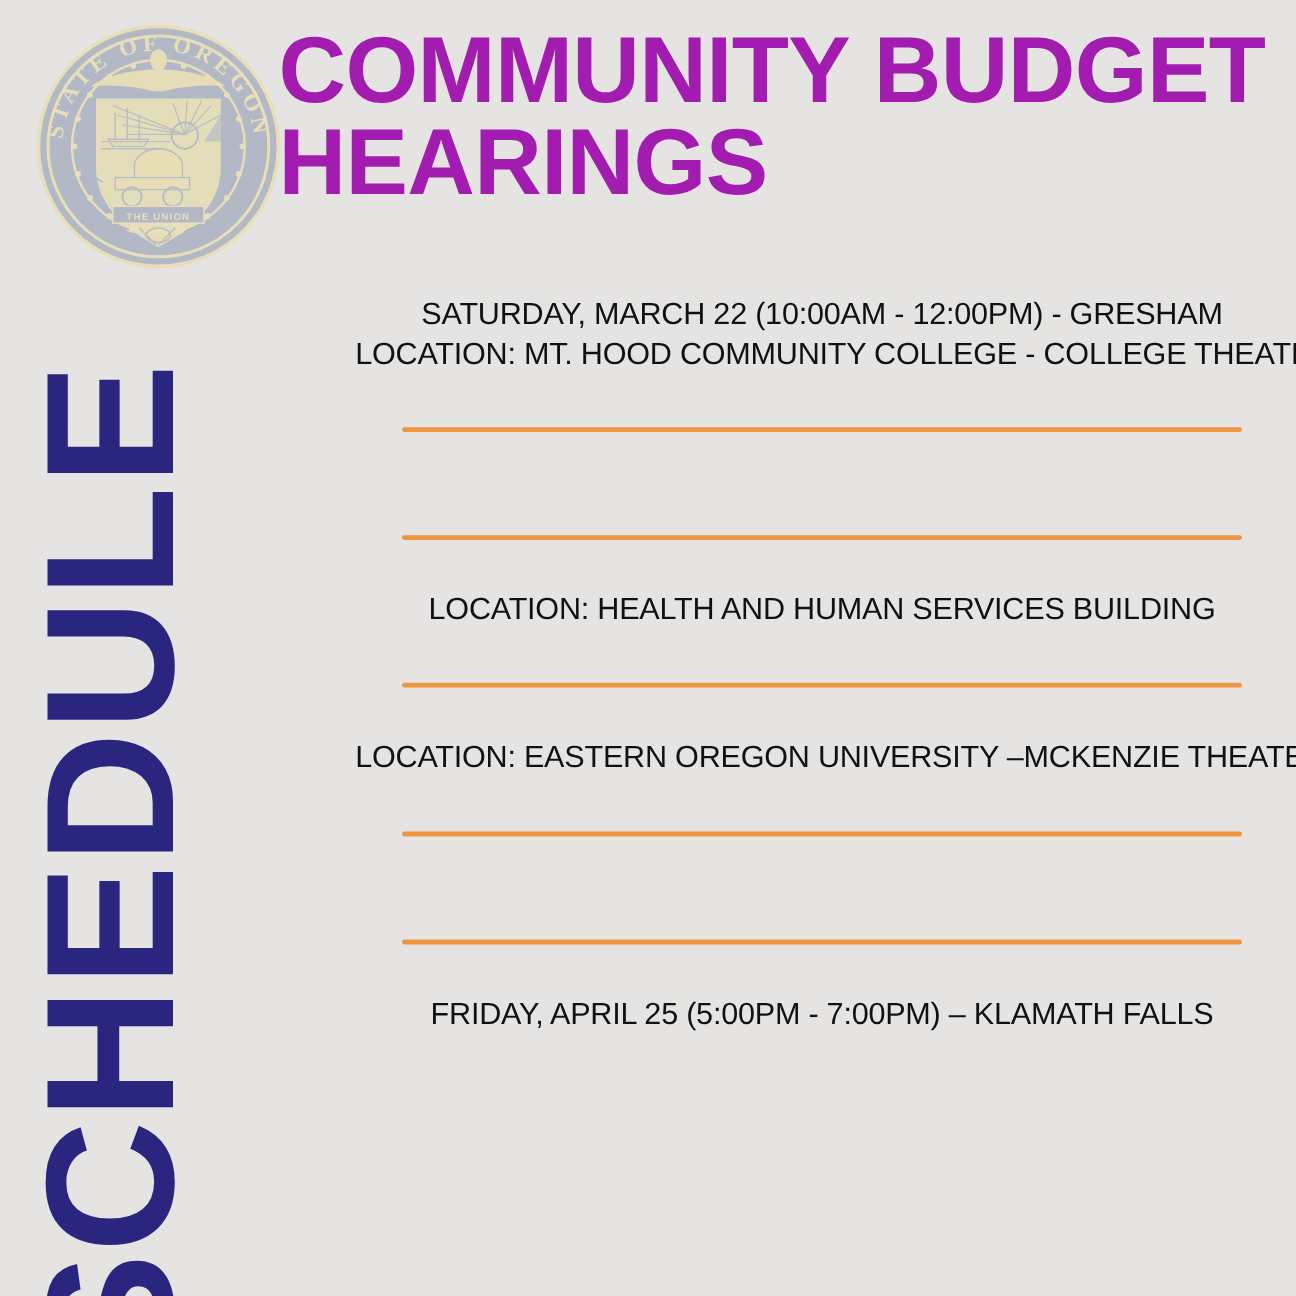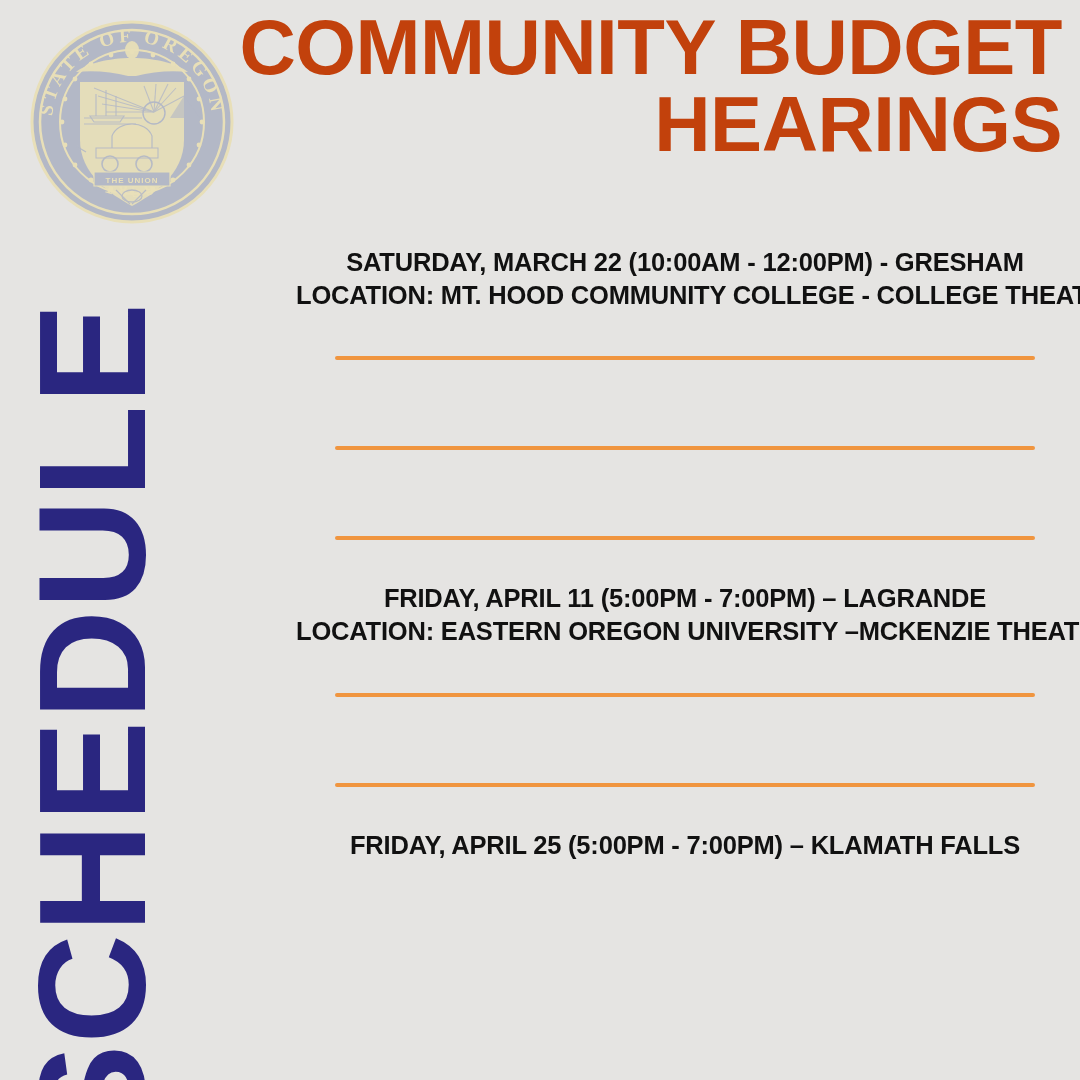--- a/index.html
+++ b/index.html
@@ -30,28 +30,28 @@
     top: 14px;
     width: 216px;
     height: 216px;
   }
   #seal-wrap svg { display: block; width: 216px; height: 216px; }
 
   
   #title {
     position: absolute;
     left: 232px;
-    top: 9px;
+    top: 20px;
     width: 830px;
-    color: #c2410c;
+    color: #a21caf;
     font-weight: 700;
     font-size: 78px;
     line-height: 0.99;
     letter-spacing: -0.5px;
-    text-align: right;
+    text-align: left;
     text-transform: uppercase;
     font-stretch: condensed;
   }
   #title .t-line { display: block; white-space: nowrap; }
 
   
   #schedule-word {
     position: absolute;
     left: -348px;
     top: 648px;
@@ -71,21 +71,21 @@
   
   #entries {
     position: absolute;
     left: 296px;
     top: 246px;
     width: 778px;
   }
   .entry {
     text-align: center;
     color: #111111;
-    font-weight: 700;
+    font-weight: 400;
     font-size: 25.5px;
     line-height: 1.30;
     letter-spacing: -0.2px;
     text-transform: uppercase;
   }
   .entry .line { display: block; white-space: nowrap; }
 
   .divider {
     height: 4px;
     background: #f0953f;
@@ -211,27 +211,27 @@
     </div>
     <div class="gap-a"></div>
     <div class="divider"></div>
     <div class="gap-b"></div>
 
     <div class="gap-a"></div>
     <div class="divider"></div>
     <div class="gap-b"></div>
 
     <div class="entry">
-    </div>
-    <div class="gap-a"></div>
-    <div class="divider"></div>
-    <div class="gap-b"></div>
-
-    <div class="entry">
-      <span class="line">FRIDAY, APRIL 11 (5:00PM - 7:00PM) – LAGRANDE</span>
+      <span class="line">LOCATION: HEALTH AND HUMAN SERVICES BUILDING</span>
+    </div>
+    <div class="gap-a"></div>
+    <div class="divider"></div>
+    <div class="gap-b"></div>
+
+    <div class="entry">
       <span class="line">LOCATION: EASTERN OREGON UNIVERSITY –MCKENZIE THEATER,</span>
     </div>
     <div class="gap-a"></div>
     <div class="divider"></div>
     <div class="gap-b"></div>
 
     <div class="entry">
     </div>
     <div class="gap-a"></div>
     <div class="divider"></div>

